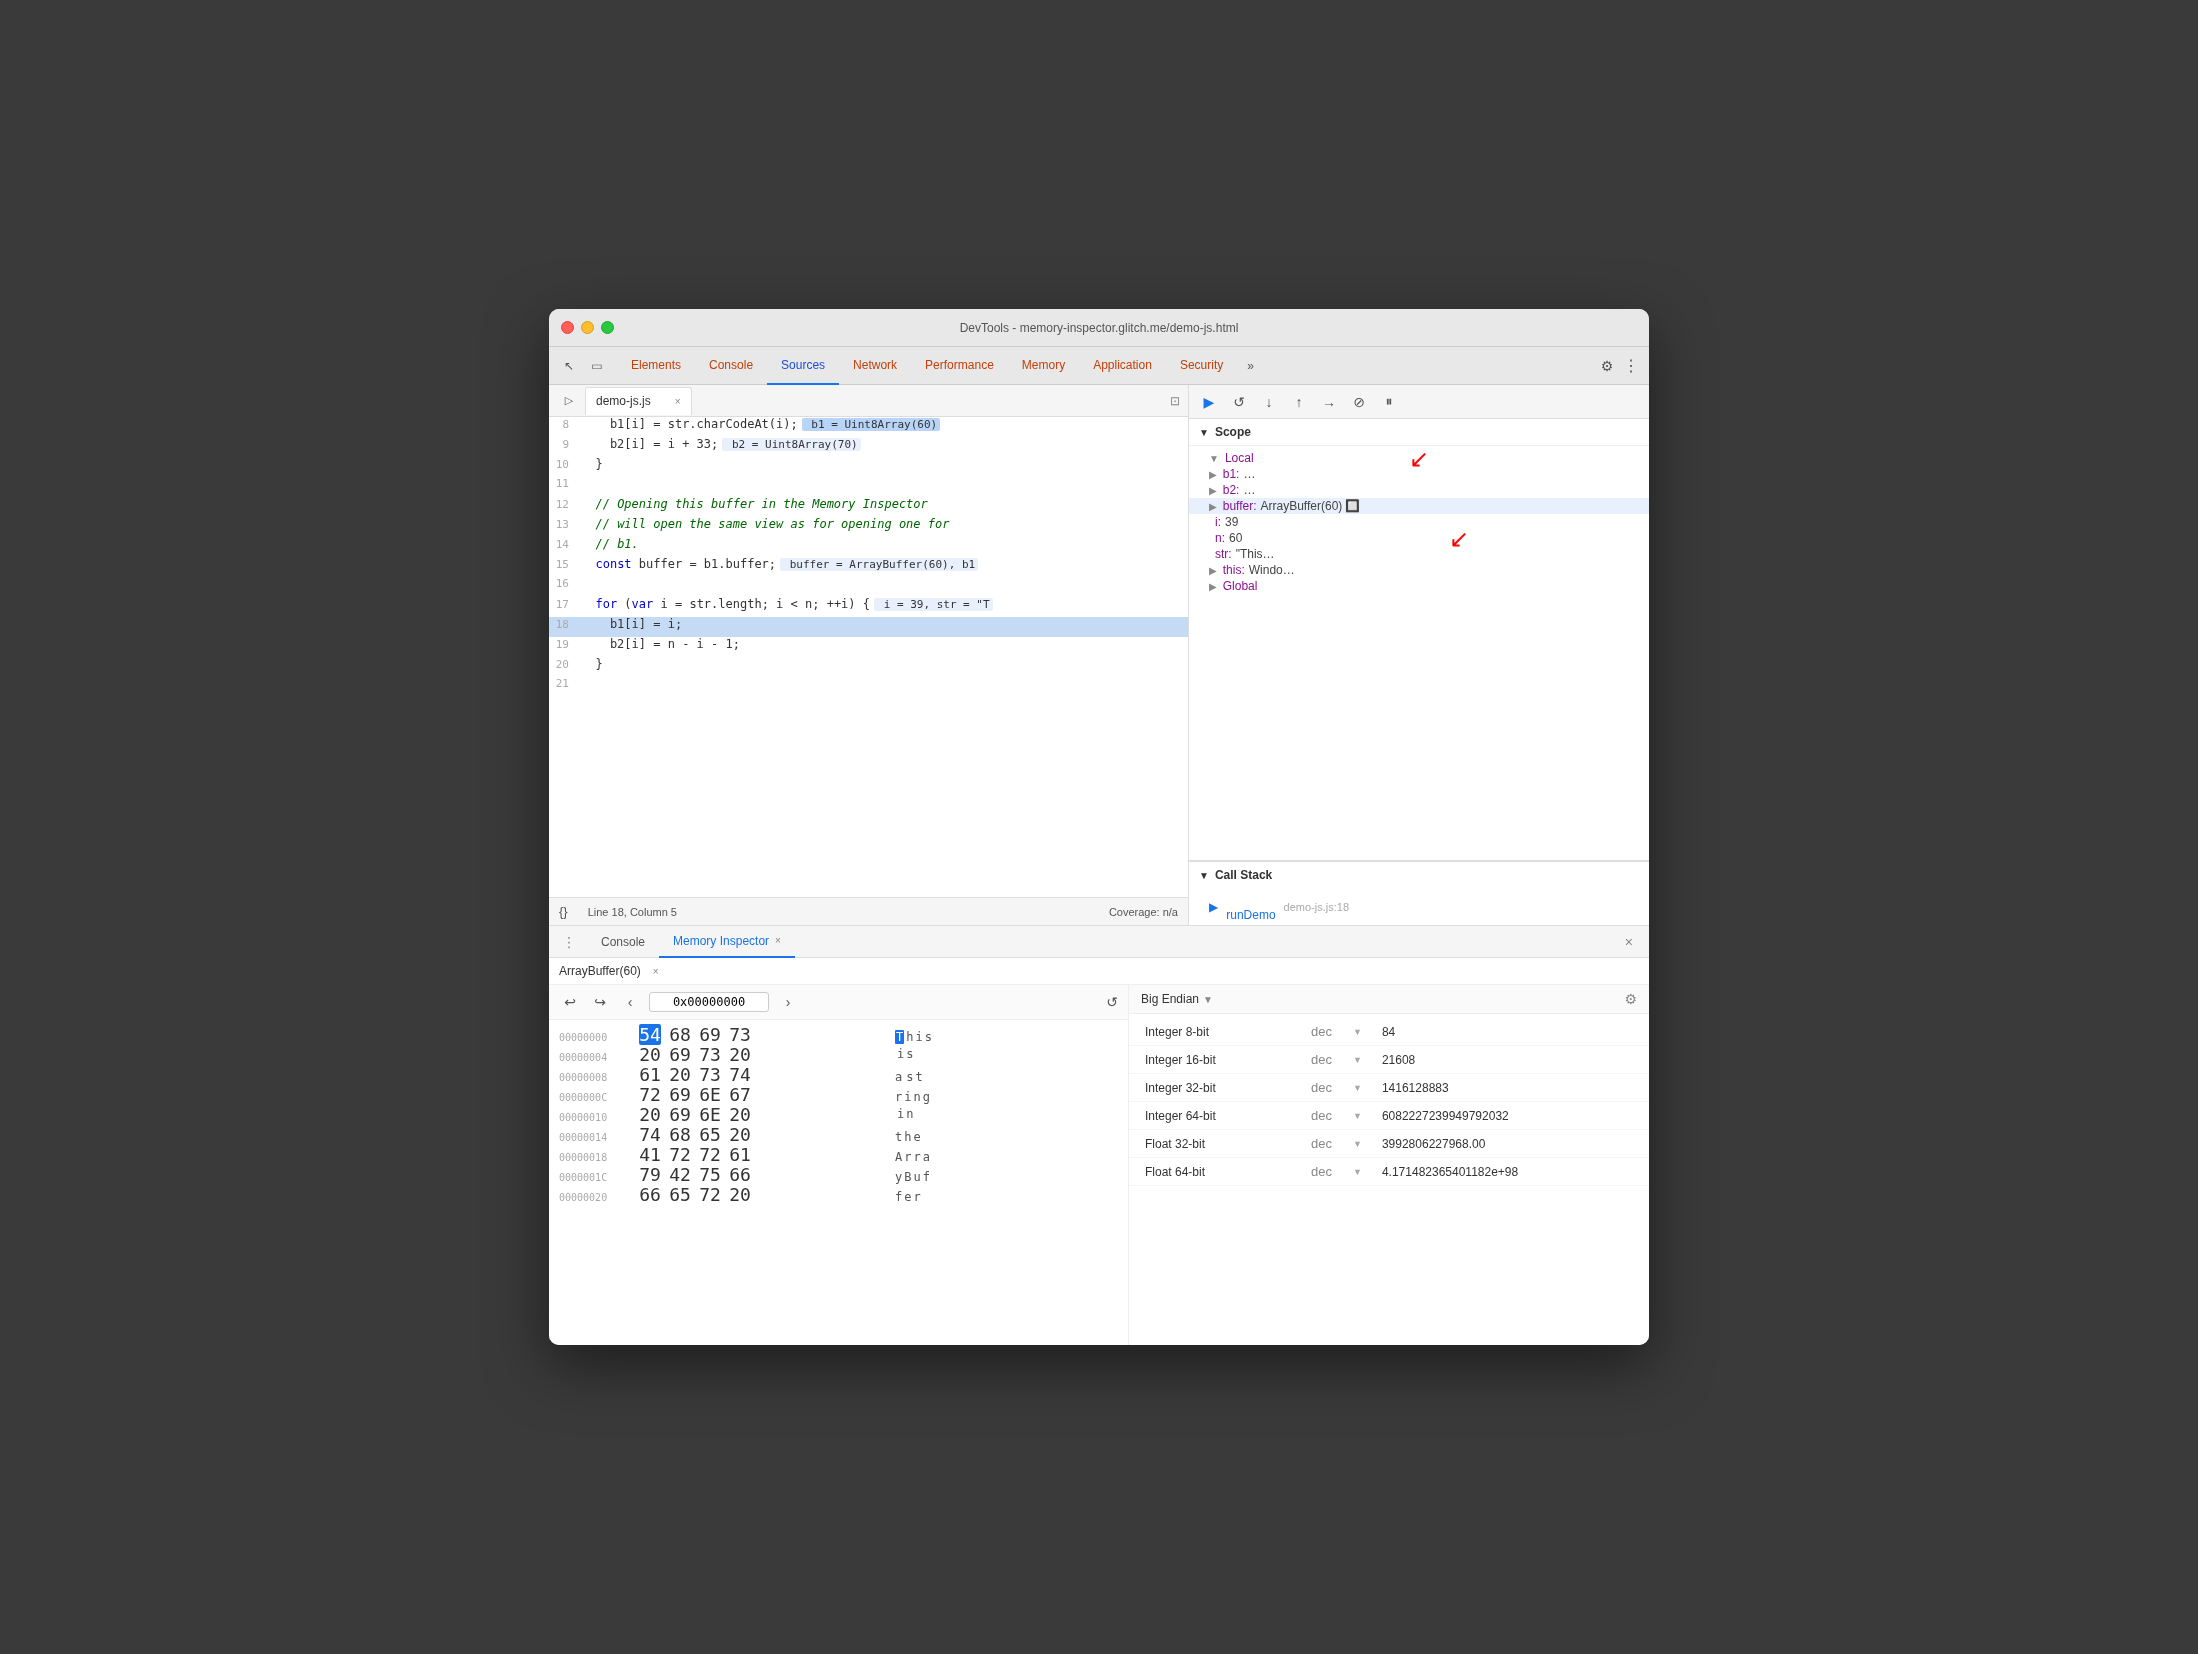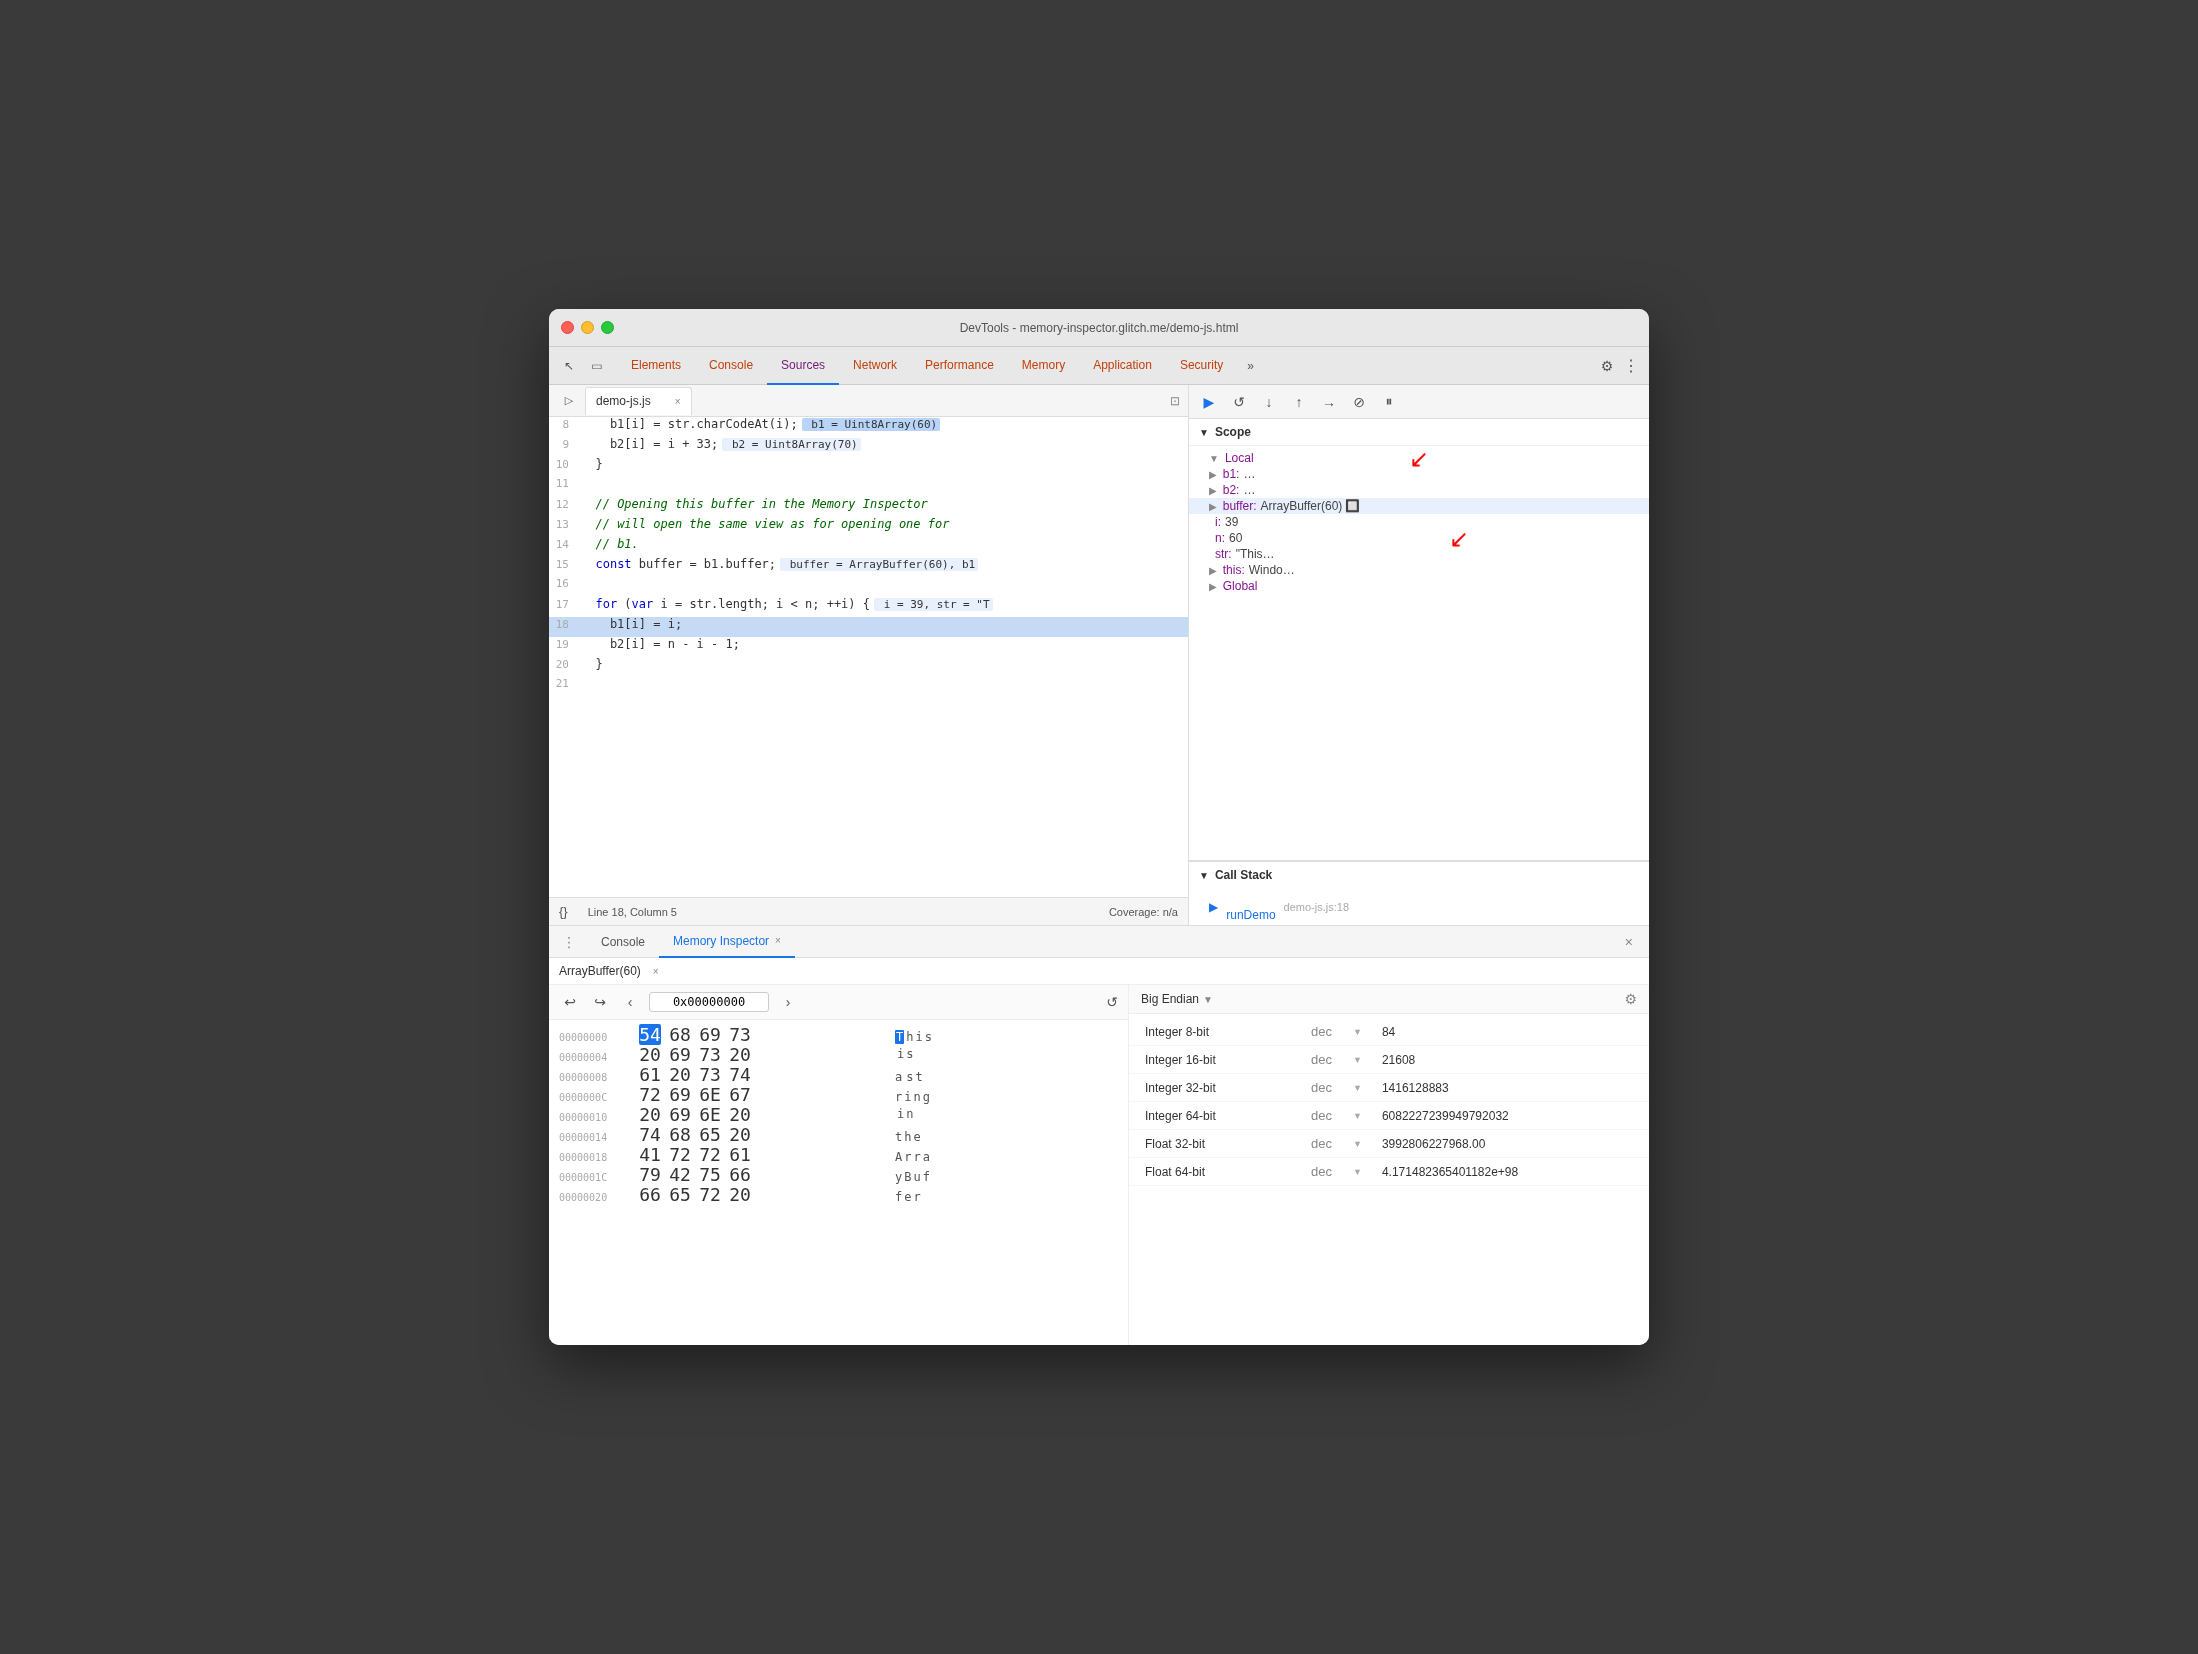--- a/index.html
+++ b/index.html
@@ -75,21 +75,21 @@
       height: 38px;
       display: flex;
       align-items: center;
       font-size: 12px;
       color: #c2410c;
       cursor: pointer;
       border-bottom: 2px solid transparent;
       white-space: nowrap;
     }
     .devtools-tab.active {
-      color: #701a75;
+      color: #1d4ed8;
       border-bottom: 2px solid #1a73e8;
     }
     .tabs-overflow {
       margin-left: 4px;
       padding: 0 6px;
       height: 38px;
       display: flex;
       align-items: center;
       font-size: 12px;
       color: #555;

